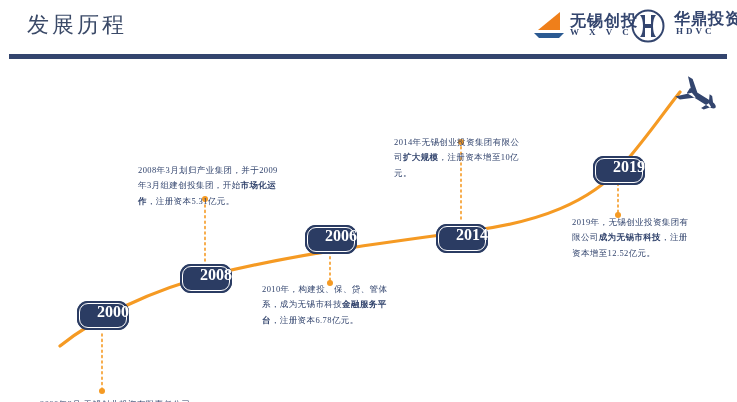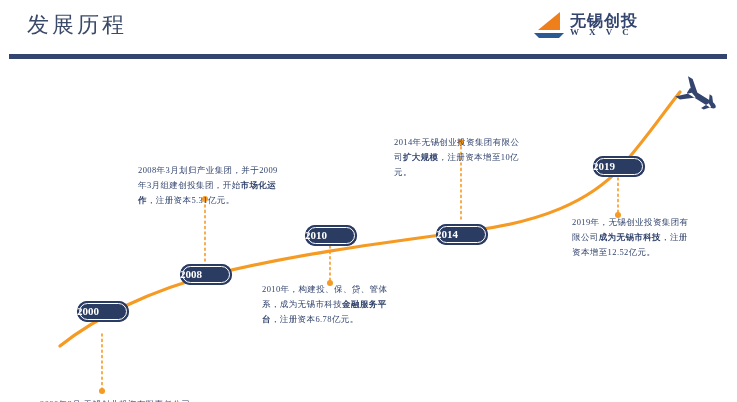--- a/index.html
+++ b/index.html
@@ -79,29 +79,29 @@
     width: 737px; height: 346px;
   }
   #timeline-svg {
     position: absolute;
     left: 0; top: 0;
   }
 
   
   .year-badge {
     position: absolute;
-    width: 52px; height: 21px;
+    width: 52px; height: 29px;
     background: #2b3c63;
     border-radius: 11px;
     box-shadow: inset 0 0 0 1px #2b3c63;
     color: #ffffff;
-    font-size: 11px;
+    font-size: 16px;
     font-weight: bold;
     line-height: 21px;
-    text-align: left;
+    text-align: right;
     letter-spacing: 0px;
     font-family: "Liberation Serif", "DejaVu Serif", serif;
   }
   .year-badge::before {
     content: "";
     position: absolute;
     left: 2px; top: 2px;
     right: 2px; bottom: 2px;
     border: 1px solid #ffffff;
     border-radius: 9px;
@@ -111,21 +111,21 @@
 
   
   .milestone-text {
     position: absolute;
     color: #33456e;
     font-size: 8.5px;
     line-height: 15px;
     letter-spacing: 0.4px;
     font-family: "Liberation Serif", "DejaVu Serif", serif;
   }
-  .milestone-text b { font-weight: bold; }
+  .milestone-text b { font-weight: bold; font-family: Liberation Mono, monospace; }
 
   
   .connector-dot {
     position: absolute;
     width: 6px; height: 6px;
     border-radius: 50%;
     background: #f59a23;
   }
 </style>
 </head>
@@ -136,20 +136,28 @@
 
   <div id="logo-wxvc">
     <svg class="logo-mark" width="34" height="30" viewBox="0 0 34 30">
       <polygon points="28,2 28,20 6,20" fill="#ef7f1a"></polygon>
       <path d="M2,23 L32,23 L27,28 L7,28 Z" fill="#2b5a92"></path>
     </svg>
     <div class="logo-text-cn" id="wxvc-cn">无锡创投</div>
     <div class="logo-text-en" id="wxvc-en">W X V C</div>
   </div>
 
+  <div id="logo-hdvc">
+    <svg class="logo-mark" width="36" height="36" viewBox="0 0 36 36">
+      <circle cx="18" cy="18" r="15.5" fill="none" stroke="#33456e" stroke-width="2"></circle>
+      <path d="M10,7 C14,11 14,25 10,29 L15,29 L15,20 L21,20 L21,29 L26,29 C22,25 22,11 26,7 L21,7 L21,16 L15,16 L15,7 Z" fill="#33456e"></path>
+    </svg>
+    <div class="logo-text-cn" id="hdvc-cn">华鼎投资</div>
+    <div class="logo-text-en" id="hdvc-en">HDVC</div>
+  </div>
 
   <div id="header-divider"></div>
 </div>
 
 <div id="timeline-canvas">
 
   <svg id="timeline-svg" width="737" height="346" viewBox="0 0 737 346">
 
     <path d="M60,290 C95,262 150,234 215,218 C300,197 390,186 470,175 C540,166 590,146 622,110 C648,80 664,56 680,36" fill="none" stroke="#f59a23" stroke-width="3.2" stroke-linecap="round"></path>
 
@@ -174,21 +182,21 @@
   <div class="connector-dot" style="left:458px; top:83px;"></div>
   <div class="connector-dot" style="left:615px; top:156px;"></div>
 
   <div class="year-badge" style="left:77px; top:245px;">
     <span>2000</span>
   </div>
   <div class="year-badge" style="left:180px; top:208px;">
     <span>2008</span>
   </div>
   <div class="year-badge" style="left:305px; top:169px;">
-    <span>2010</span>
+    <span>2006</span>
   </div>
   <div class="year-badge" style="left:436px; top:168px;">
     <span>2014</span>
   </div>
   <div class="year-badge" style="left:593px; top:100px;">
     <span>2019</span>
   </div>
 
   <div class="milestone-text" style="left:40px; top:341px; width:152px;"><span>2000年8月  无锡创业投资有限责任公司成立，隶属于科技局，以投资</span></div>
   <div class="milestone-text" style="left:138px; top:107px; width:140px;"><span>2008年3月划归产业集团，并于2009年3月组建创投集团，开始</span><b>市场化运作</b><span>，注册资本5.31亿元。</span></div>

